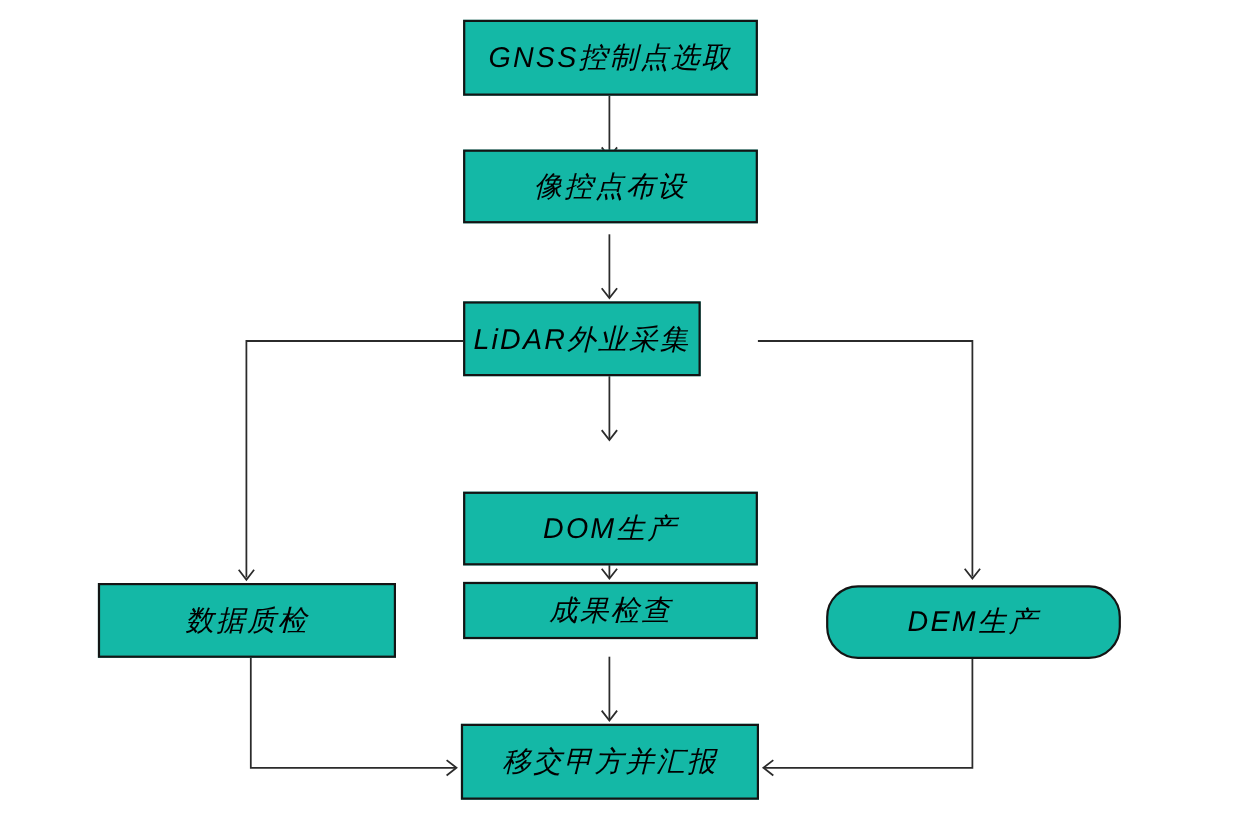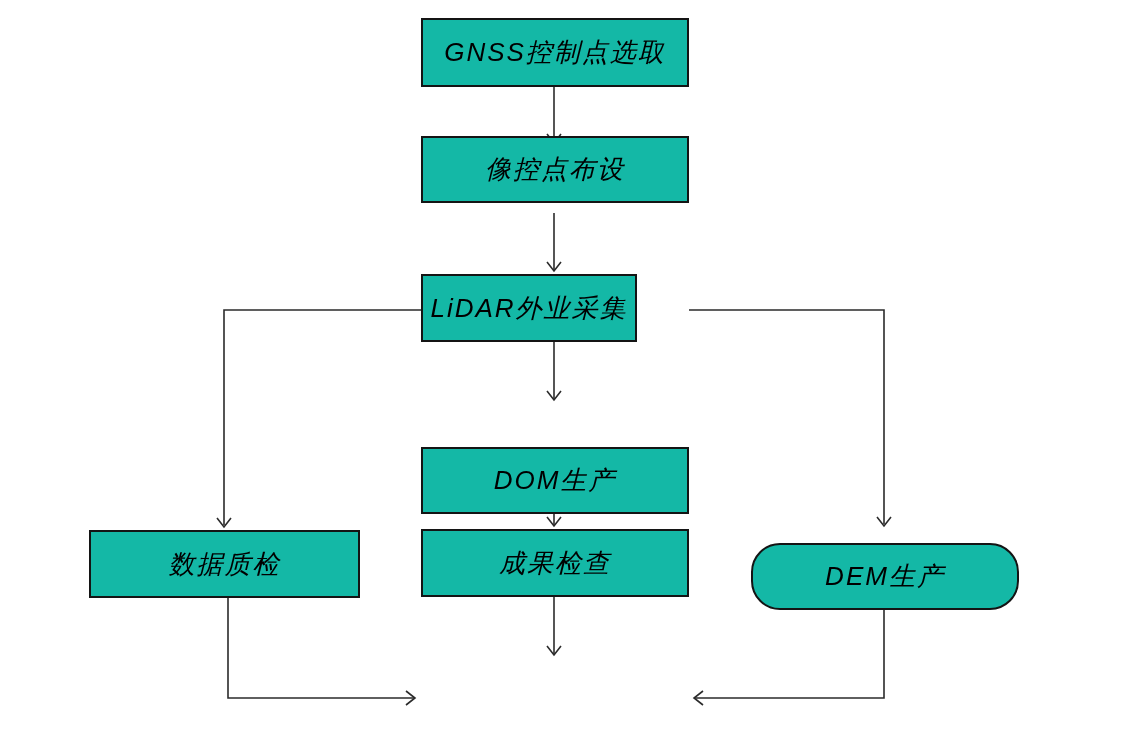--- a/index.html
+++ b/index.html
@@ -34,25 +34,25 @@
     font-size: 26px;
     letter-spacing: 2px;
     white-space: nowrap;
     font-style: italic;
   }
   
   .n-gnss   { left: 421px; top: 18px;  width: 268px; height: 69px; }
   .n-xkd    { left: 421px; top: 136px; width: 268px; height: 67px; }
   .n-lidar  { left: 421px; top: 274px; width: 216px; height: 68px; }
   .n-dom    { left: 421px; top: 403px; width: 268px; height: 67px; margin-top: 44px; }
-  .n-cgjc   { left: 421px; top: 529px; width: 268px; height: 68px; }
+  .n-cgjc   { left: 421px; top: 529px; width: 268px; height: 52px; }
   .n-yj     { left: 419px; top: 658px; width: 271px; height: 69px; }
   
   .n-sjzj   { left: 89px;  top: 530px; width: 271px; height: 68px; }
-  .n-dem    { left: 751px; top: 543px; width: 268px; height: 67px; border-radius: 29px; }
+  .n-dem    { left: 751px; top: 532px; width: 268px; height: 67px; border-radius: 29px; }
 
   .edge { stroke: #2b2b2b; stroke-width: 1.6; fill: none; }
   .edge-head { stroke: #2b2b2b; stroke-width: 1.6; fill: none; }
 </style>
 </head>
 <body>
 
 <div class="canvas">
 
   <svg class="connector-layer" width="1126" height="741" viewBox="0 0 1126 741" xmlns="http://www.w3.org/2000/svg">
@@ -99,14 +99,15 @@
     </g>
   </svg>
 
   <div class="node n-gnss">GNSS控制点选取</div>
   <div class="node n-xkd">像控点布设</div>
   <div class="node n-lidar">LiDAR外业采集</div>
   <div class="node n-dom">DOM生产</div>
   <div class="node n-sjzj">数据质检</div>
   <div class="node n-cgjc">成果检查</div>
   <div class="node n-dem">DEM生产</div>
+  <div class="node n-yj">移交甲方并汇报</div>
 
 </div>
 
 </body></html>

